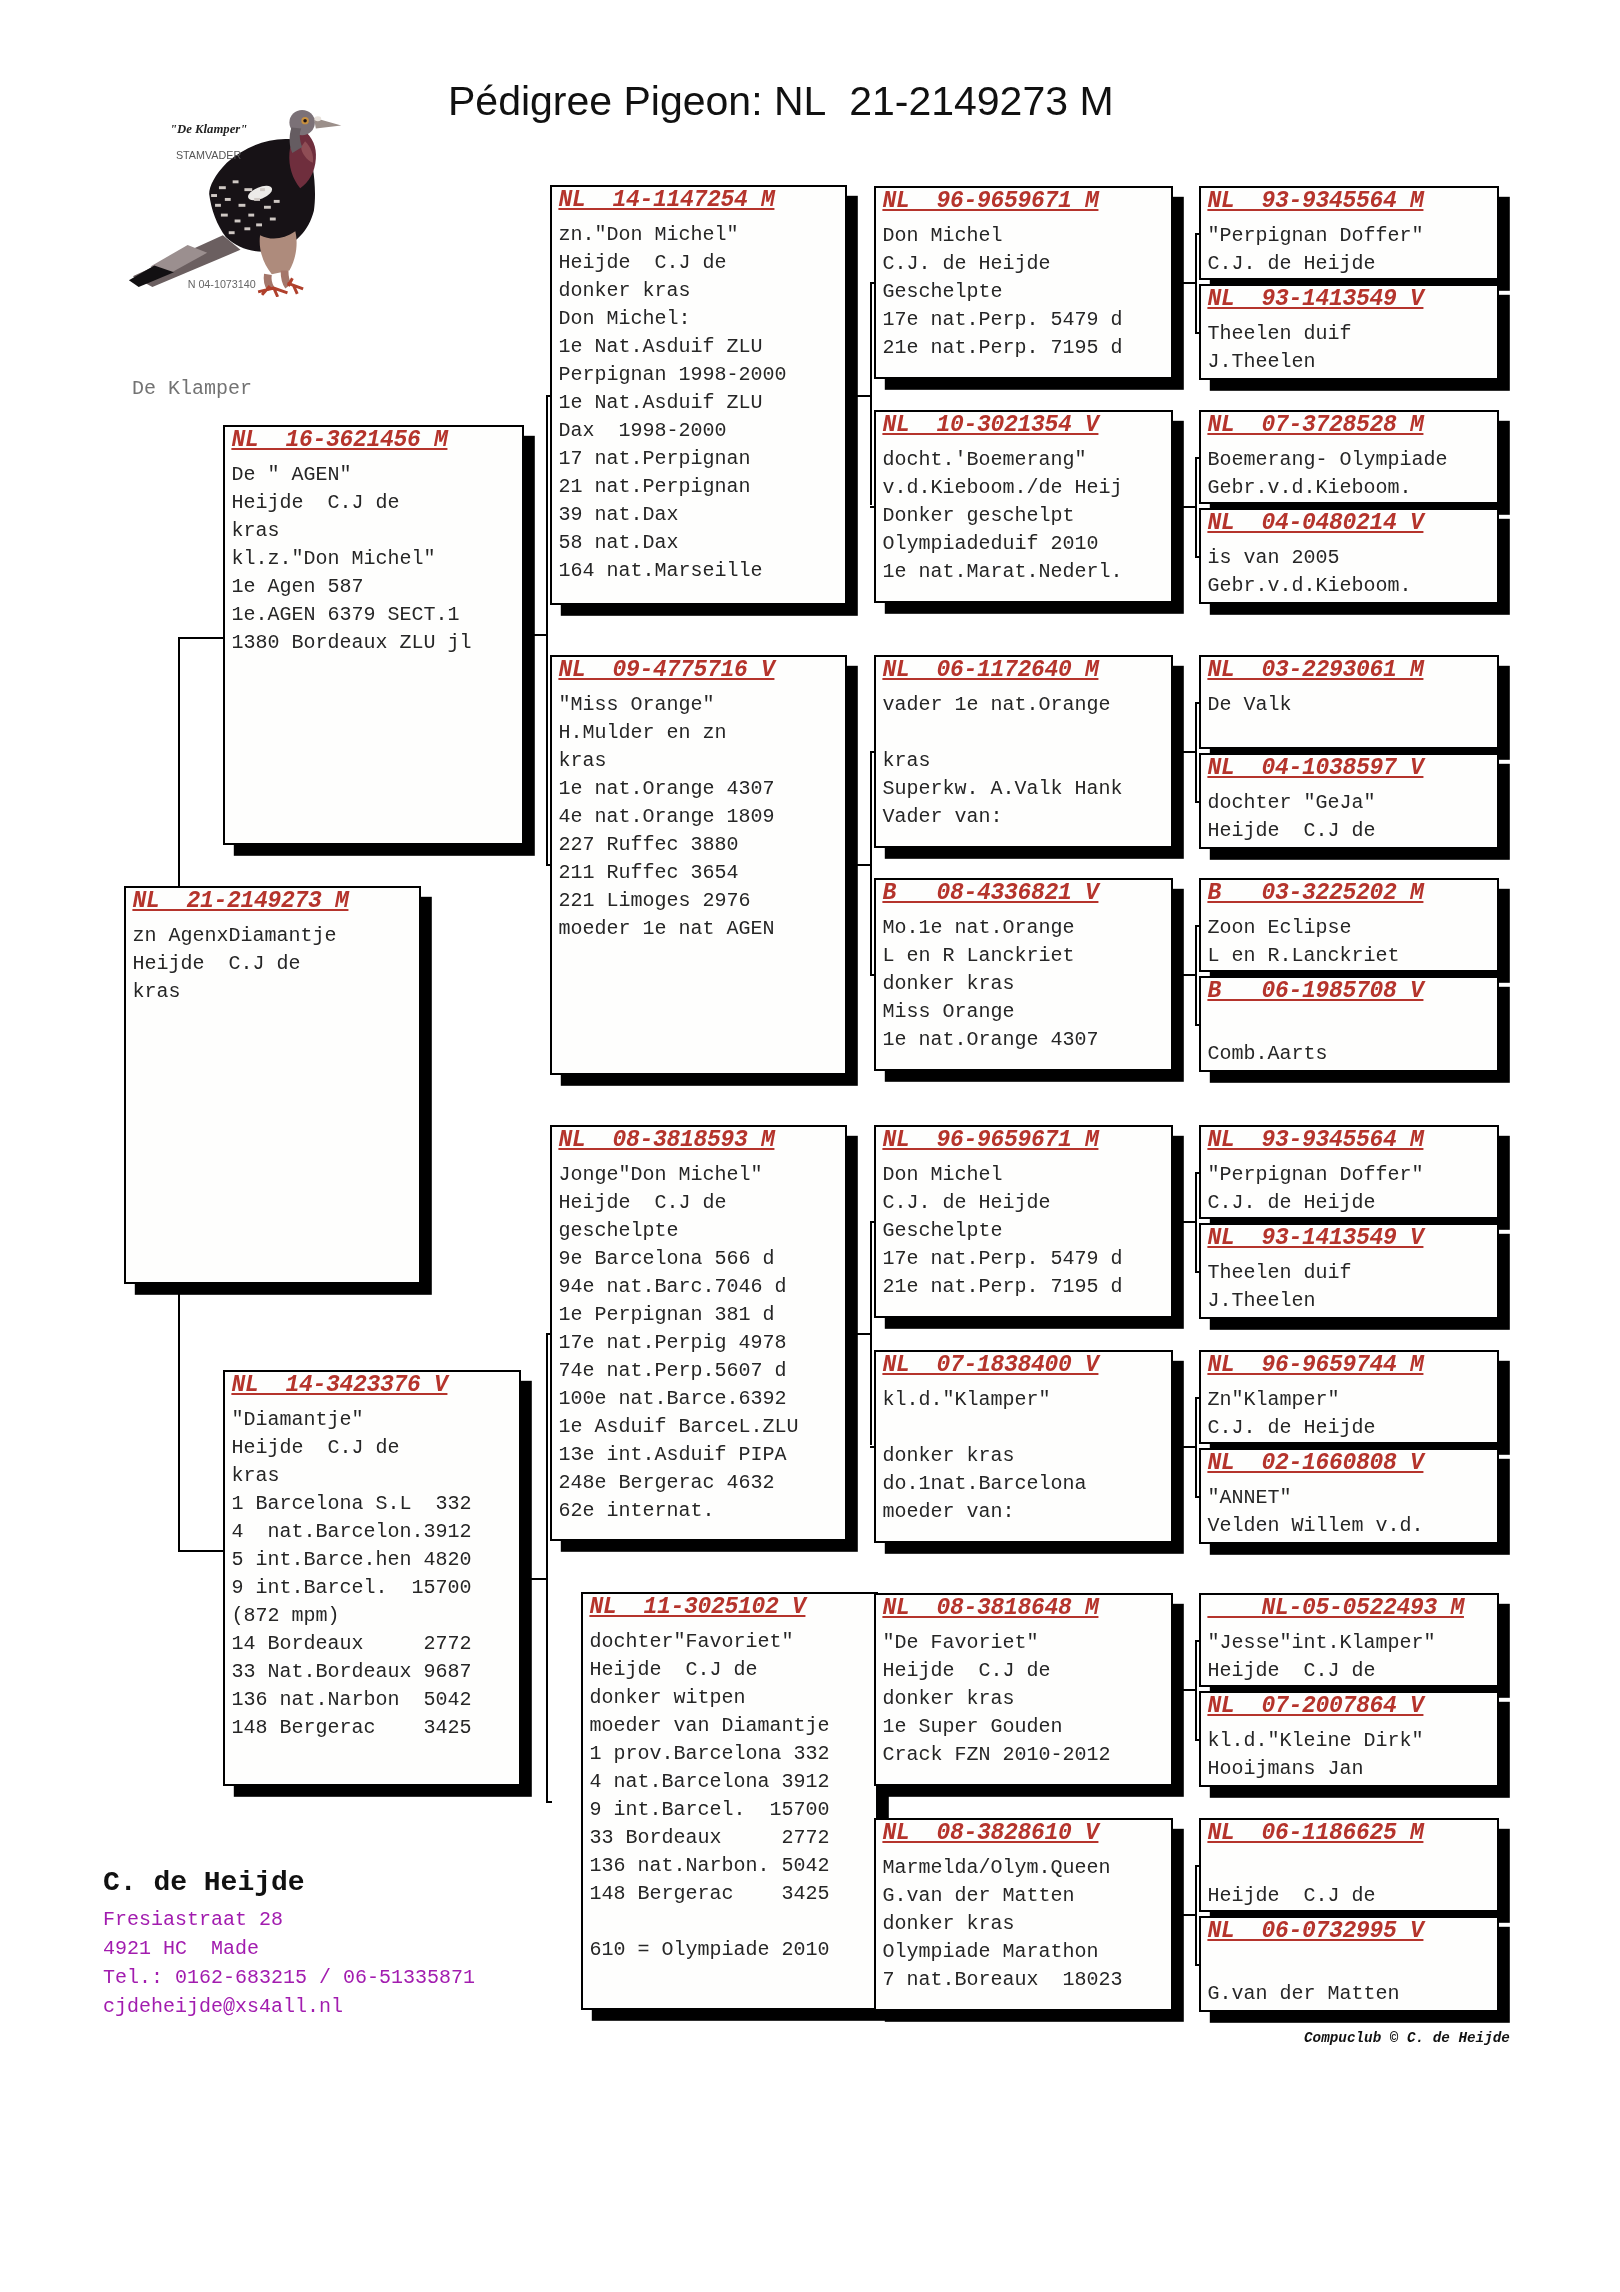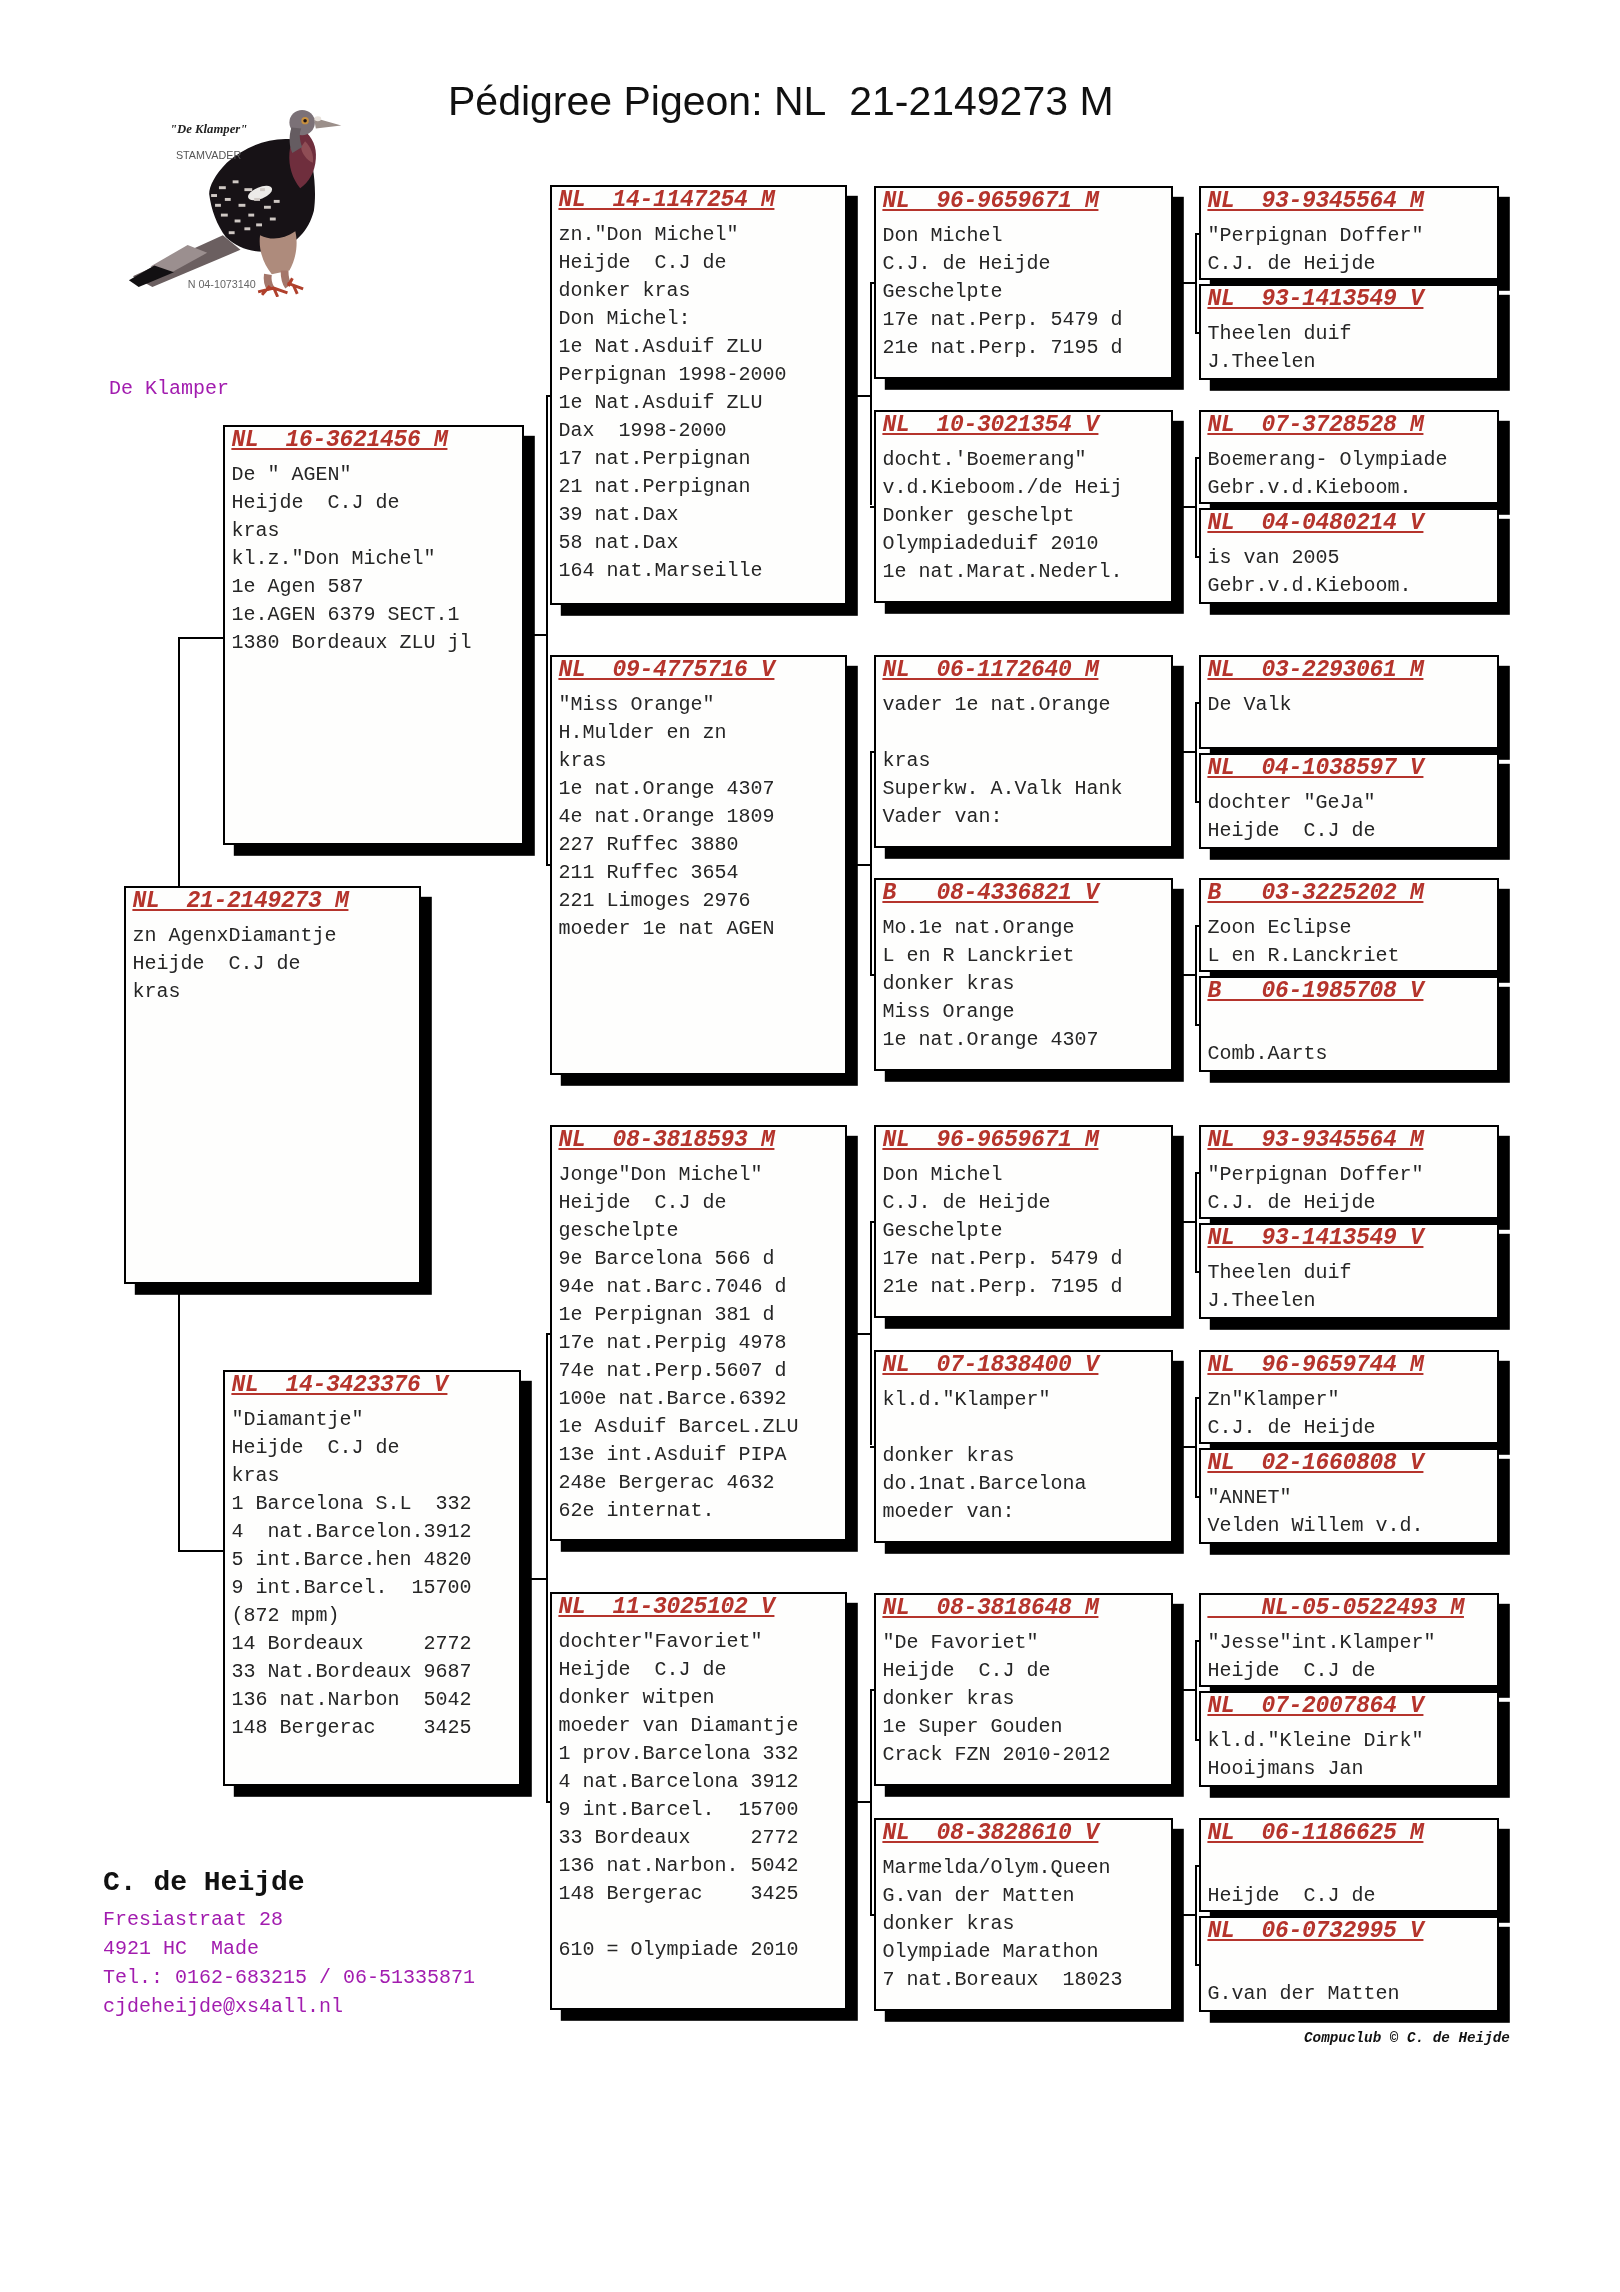--- a/index.html
+++ b/index.html
@@ -2,21 +2,21 @@
 <html><head><meta charset="utf-8">
 <style>
 html,body{margin:0;padding:0;background:#fff;}
 #page{position:relative;width:1620px;height:2293px;background:#fff;overflow:hidden;
   font-family:"Liberation Mono", monospace;}
 .ln{position:absolute;background:#000;}
 .bx{position:absolute;background:#fefefd;border:2.5px solid #000;box-shadow:10.8px 10.8px 0 0 #000;box-sizing:border-box;}
 .hd{margin:1px 0 0 6.4px;font:bold italic 23px/24.5px "Liberation Mono",monospace;color:#b5342c;white-space:pre;letter-spacing:-0.3px;text-decoration:underline;}
 .bd{margin:8.3px 0 0 6.4px;font:20px/28px "Liberation Mono",monospace;color:#262626;white-space:pre;}
 #title{position:absolute;left:448px;top:77px;font:41px/49px "Liberation Sans",sans-serif;color:#111;}
-#klamper{position:absolute;left:109px;top:375px;font:20px/27.4px "Liberation Mono",monospace;color:#a21caf;}
+#klamper{position:absolute;left:132px;top:375px;font:20px/27.4px "Liberation Mono",monospace;color:#737373;}
 #contact{position:absolute;left:103px;top:1905px;font:20px/29px "Liberation Mono",monospace;color:#a21caf;white-space:pre;}
 #cname{position:absolute;left:103px;top:1867px;font:bold 28px/31px "Liberation Mono",monospace;color:#111;}
 #compu{position:absolute;left:1304px;top:2030px;font:bold italic 14.3px/17.6px "Liberation Mono",monospace;color:#111;white-space:pre;}
 </style></head><body>
 <div id="page">
 <div id="title">Pédigree Pigeon: NL&nbsp; 21-2149273 M</div>
 <svg style="position:absolute;left:125px;top:96px" width="230" height="201" viewBox="0 0 235 205">
 <g>
 
 <polygon points="8,184 100,142 118,157 28,195" fill="#6b5f60"></polygon>
@@ -198,21 +198,21 @@
 94e nat.Barc.7046 d
 1e Perpignan 381 d
 17e nat.Perpig 4978
 74e nat.Perp.5607 d
 100e nat.Barce.6392
 1e Asduif BarceL.ZLU
 13e int.Asduif PIPA
 248e Bergerac 4632
 62e internat.</div>
     </div>
-<div class="bx" style="left:550px;top:1592px;width:297px;height:418px">
+<div class="bx" style="left:581px;top:1592px;width:297px;height:418px">
       <div class="hd">NL  11-3025102 V</div>
       <div class="bd">dochter"Favoriet"
 Heijde  C.J de
 donker witpen
 moeder van Diamantje
 1 prov.Barcelona 332
 4 nat.Barcelona 3912
 9 int.Barcel.  15700
 33 Bordeaux     2772
 136 nat.Narbon. 5042

